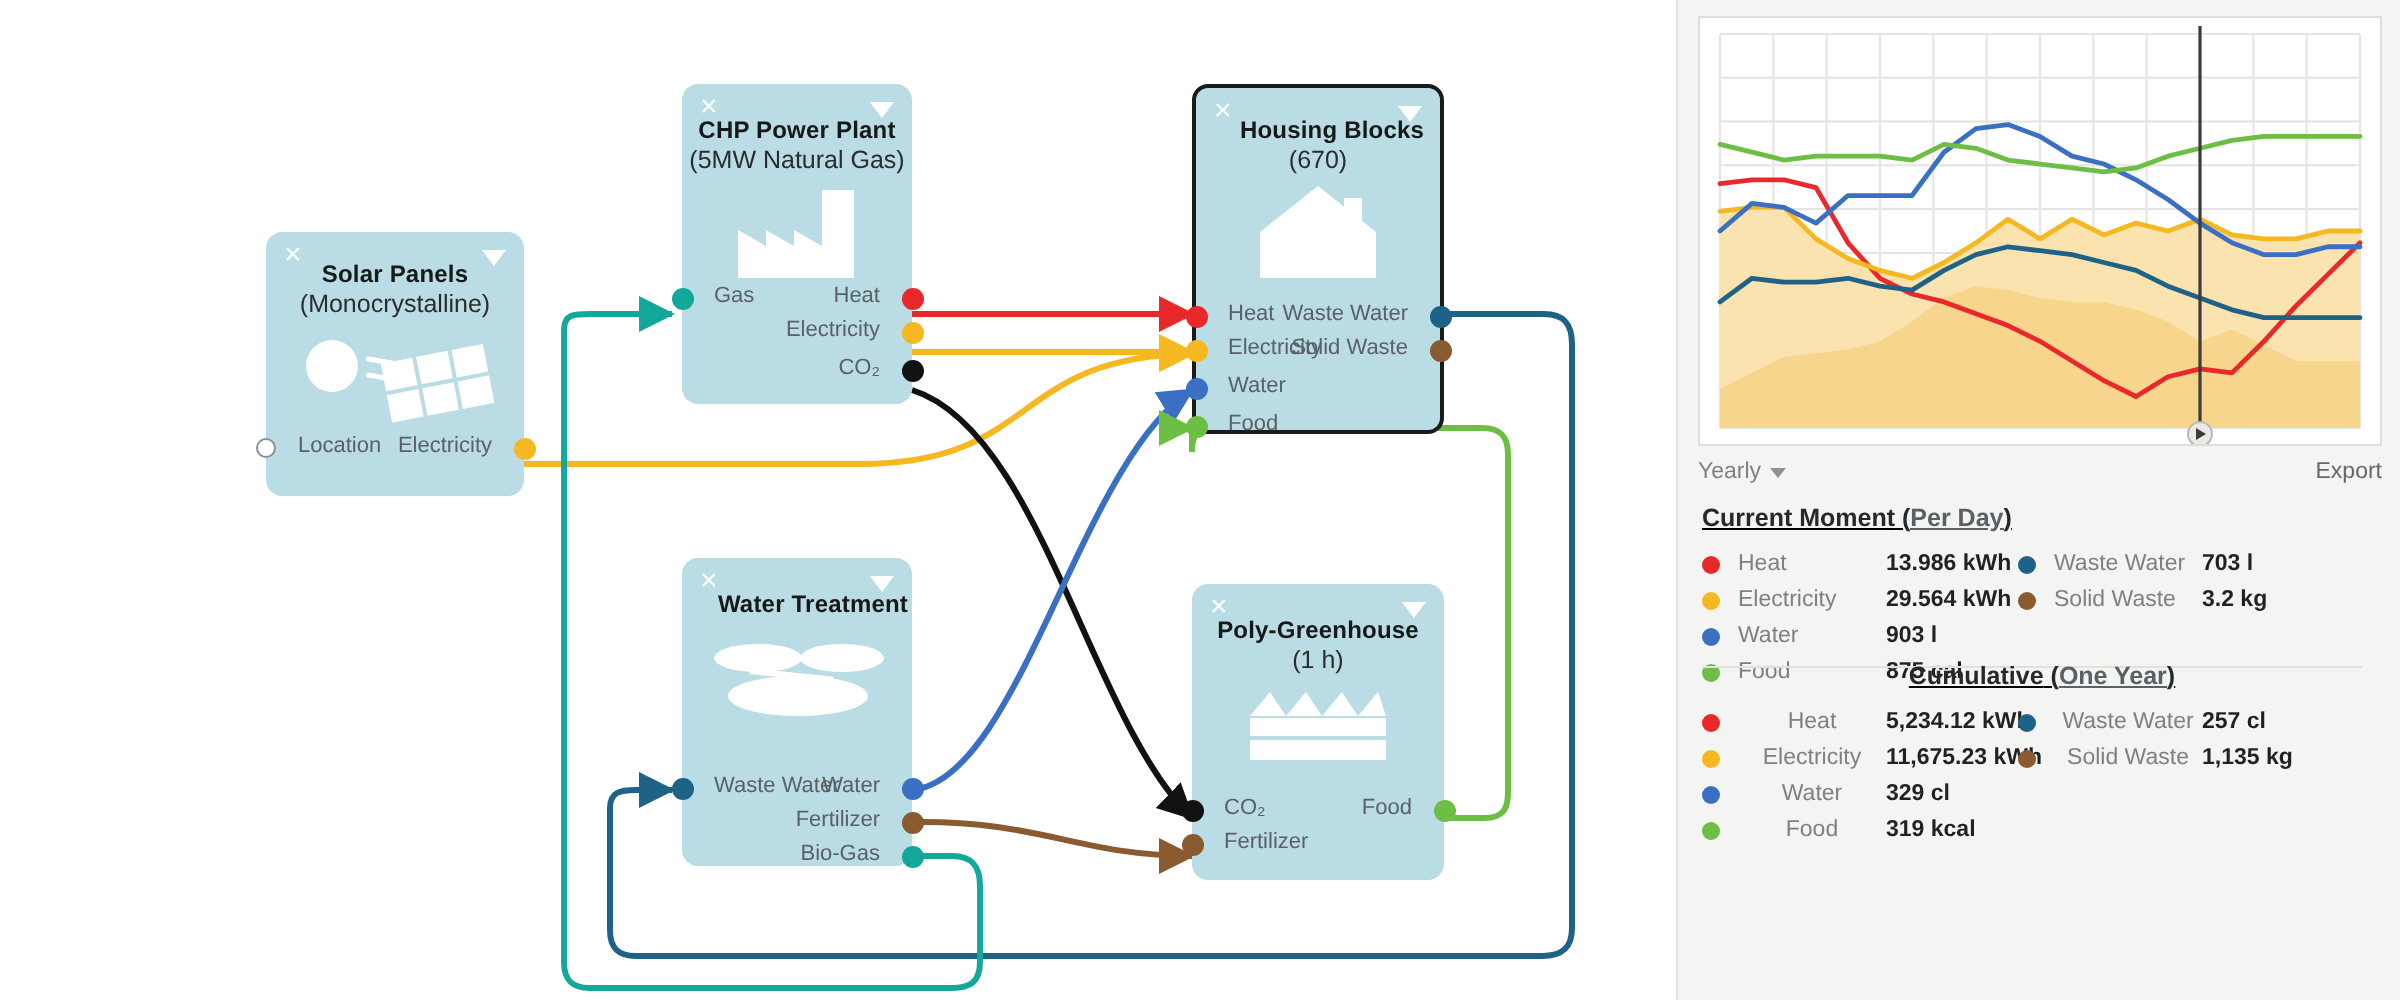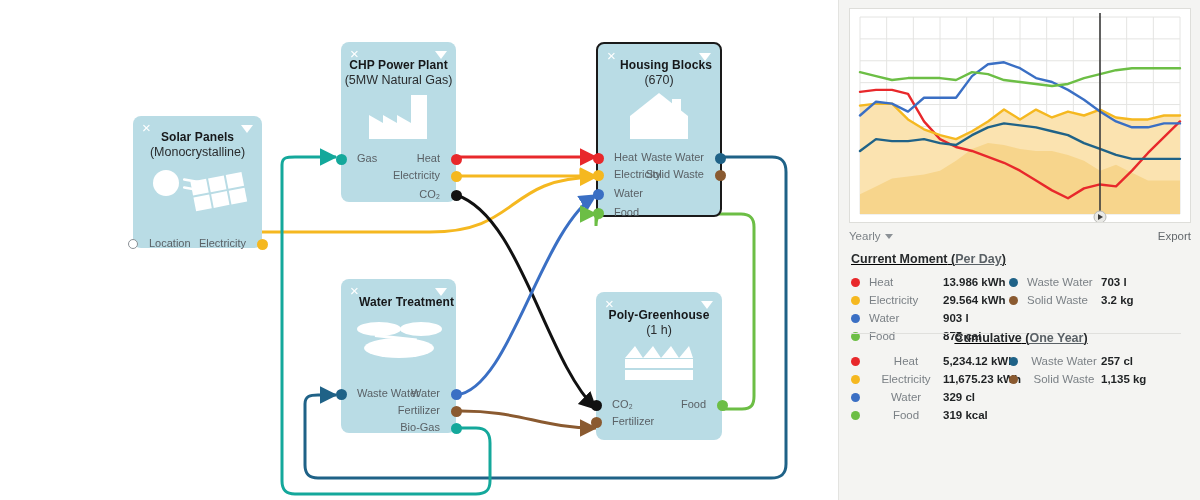--- a/index.html
+++ b/index.html
@@ -162,41 +162,41 @@
           <g fill="#fff" transform="rotate(-11 70 30)">
             <rect x="46" y="14" width="16" height="14"></rect>
               <rect x="64" y="14" width="16" height="14"></rect>
             <rect x="82" y="14" width="16" height="14"></rect>
               <rect x="46" y="30" width="16" height="14"></rect>
             <rect x="64" y="30" width="16" height="14"></rect>
               <rect x="82" y="30" width="16" height="14"></rect>
           </g>
         </svg>
       </div>
-      <div class="ports" style="top:120px;">
+      <div class="ports" style="top:100px;">
         <div class="port-row">
           <span class="dot left hollow"></span>
           <span class="port-label left">Location</span>
           <span class="dot right" style="background:#f5b820;"></span>
           <span class="port-label right">Electricity</span>
         </div>
       </div>
     </div>
 
     <div class="node" style="left:341px; top:42px; width:115px; height:160px;">
       <div class="nd-close">×</div>
       <div class="nd-chev"></div>
       <div class="nd-title" style="margin-top:16px;">CHP Power Plant</div>
       <div class="nd-sub">(5MW Natural Gas)</div>
       <div class="nd-art" style="margin-top:6px;">
         <svg width="72" height="46" viewBox="0 0 72 46">
           <path fill="#fff" d="M6,46 L6,22 L20,30 L20,22 L34,30 L34,22 L48,30 L48,2 L64,2 L64,46 Z"></path>
         </svg>
       </div>
-      <div class="ports" style="top:109px;">
+      <div class="ports" style="top:99px;">
         <div class="port-row">
           <span class="dot left" style="background:#14a89b;"></span>
           <span class="port-label left">Gas</span>
           <span class="dot right" style="background:#e8282b;"></span>
           <span class="port-label right">Heat</span>
         </div>
         <div class="port-row" style="height:19px;">
           <span class="dot right" style="background:#f5b820;"></span>
           <span class="port-label right">Electricity</span>
         </div>

